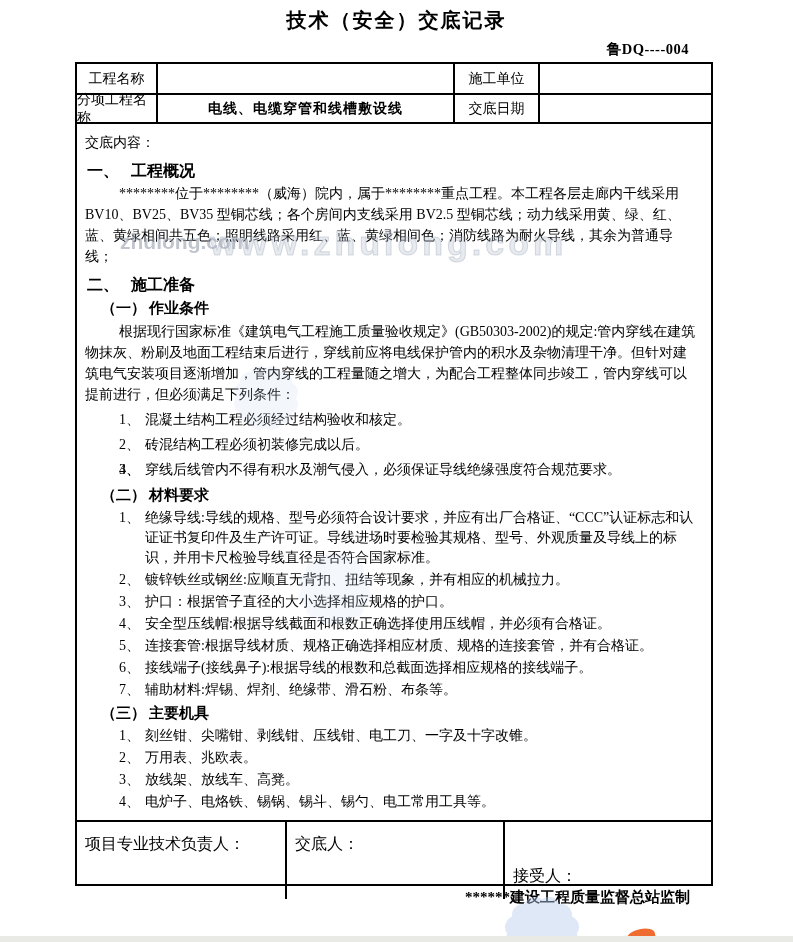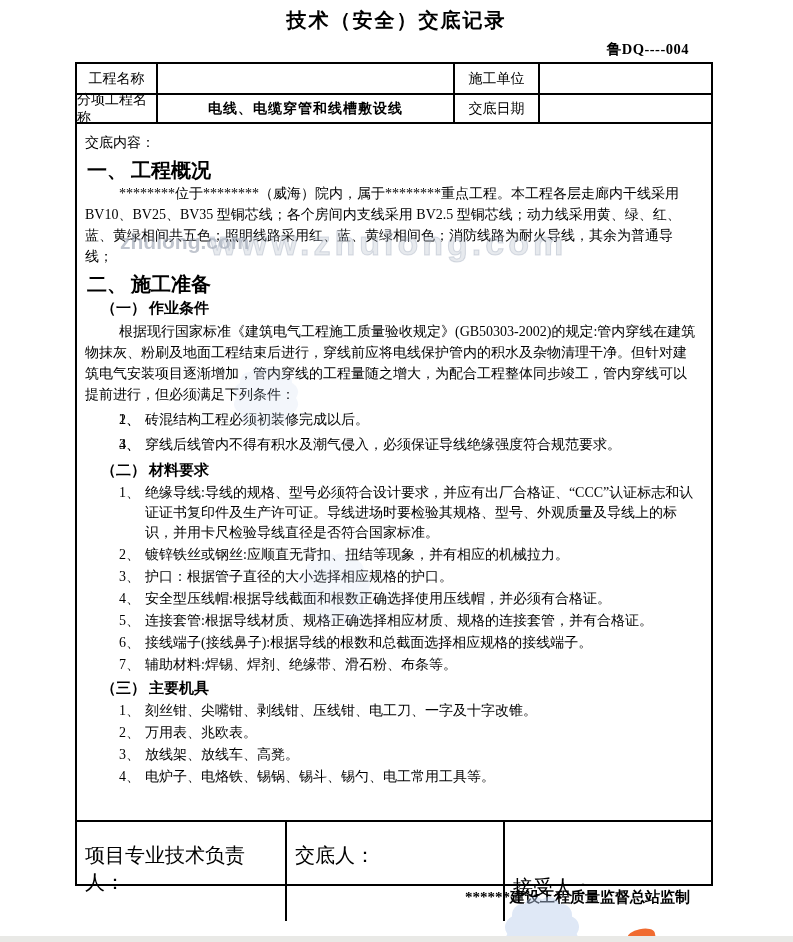--- a/index.html
+++ b/index.html
@@ -18,34 +18,34 @@
                  font-size:14px;box-sizing:border-box;}
   .hdr-row .cell:last-child{border-right:none;}
   .hdr-row.r1 .cell{height:31px;}
   .hdr-row.r2 .cell{height:29px;}
   .subproject-value{font-weight:bold;font-size:15px;letter-spacing:1px;}
 
   
   .content-cell{height:698px;box-sizing:border-box;border-bottom:2px solid #000;
                 padding:8px 12px 0 6px;overflow:hidden;font-size:13.5px;line-height:21px;}
   .intro{margin:0 0 6px 2px;font-size:14px;}
-  .h1{font-size:20px;font-weight:bold;margin:7px 0 2px 4px;}
+  .h1{font-size:16px;font-weight:bold;margin:7px 0 2px 4px;}
   .h1 .num{display:inline-block;width:44px;}
   .h2{font-size:15px;font-weight:bold;margin:3px 0 2px 18px;}
   .h2 .num{display:inline-block;width:48px;}
   .para{margin:1px 2px 2px 2px;text-indent:34px;font-size:14px;line-height:21px;}
   .item{position:relative;padding-left:62px;margin:0;font-size:14px;line-height:20px;}
   .item .num{position:absolute;left:36px;top:0;}
   .list-a .item{margin:5px 0;}
   .list-b .item{margin:2px 0;}
 
   
   .sig-row{display:grid;grid-template-columns:210px 218px 1fr;height:60px;}
   .sig-row .cell{border-right:2px solid #000;box-sizing:border-box;
-                 padding:20px 8px;font-size:20px;}
+                 padding:12px 8px;font-size:16px;}
   .sig-row .cell:last-child{border-right:none;margin-top:32px;}
 
   .footer-note{position:absolute;top:888px;right:103px;font-size:15px;font-weight:bold;}
 
   
   .wm-small{position:absolute;left:77px;top:230px;font-size:21px;font-weight:bold;
             color:rgba(140,150,165,.55);font-family:"Liberation Sans","DejaVu Sans",sans-serif;
             pointer-events:none;padding-left:43px;}
   .wm-large{position:absolute;left:210px;top:224px;font-size:34px;font-weight:bold;letter-spacing:4px;
             color:rgba(168,178,195,.28);-webkit-text-stroke:1px rgba(160,170,188,.40);
@@ -96,21 +96,21 @@
       <div class="h1">
         <span class="num">二、</span><span>施工准备</span>
       </div>
 
       <div class="h2">
         <span class="num">（一）</span><span>作业条件</span>
       </div>
       <div class="para">根据现行国家标准《建筑电气工程施工质量验收规定》(GB50303-2002)的规定:管内穿线在建筑物抹灰、粉刷及地面工程结束后进行，穿线前应将电线保护管内的积水及杂物清理干净。但针对建筑电气安装项目逐渐增加，管内穿线的工程量随之增大，为配合工程整体同步竣工，管内穿线可以提前进行，但必须满足下列条件：</div>
 
       <div class="list-a">
-        <div class="item"><span class="num">1、</span></div>
+        <div class="item"><span class="num">1、</span><span>混凝土结构工程必须经过结构验收和核定。</span></div>
         <div class="item"><span class="num">2、</span><span>砖混结构工程必须初装修完成以后。</span></div>
         <div class="item"><span class="num">3、</span></div>
         <div class="item"><span class="num">4、</span><span>穿线后线管内不得有积水及潮气侵入，必须保证导线绝缘强度符合规范要求。</span></div>
       </div>
 
       <div class="h2">
         <span class="num">（二）</span><span>材料要求</span>
       </div>
       <div class="list-b">
         <div class="item"><span class="num">1、</span><span>绝缘导线:导线的规格、型号必须符合设计要求，并应有出厂合格证、“CCC”认证标志和认证证书复印件及生产许可证。导线进场时要检验其规格、型号、外观质量及导线上的标识，并用卡尺检验导线直径是否符合国家标准。</span></div>

